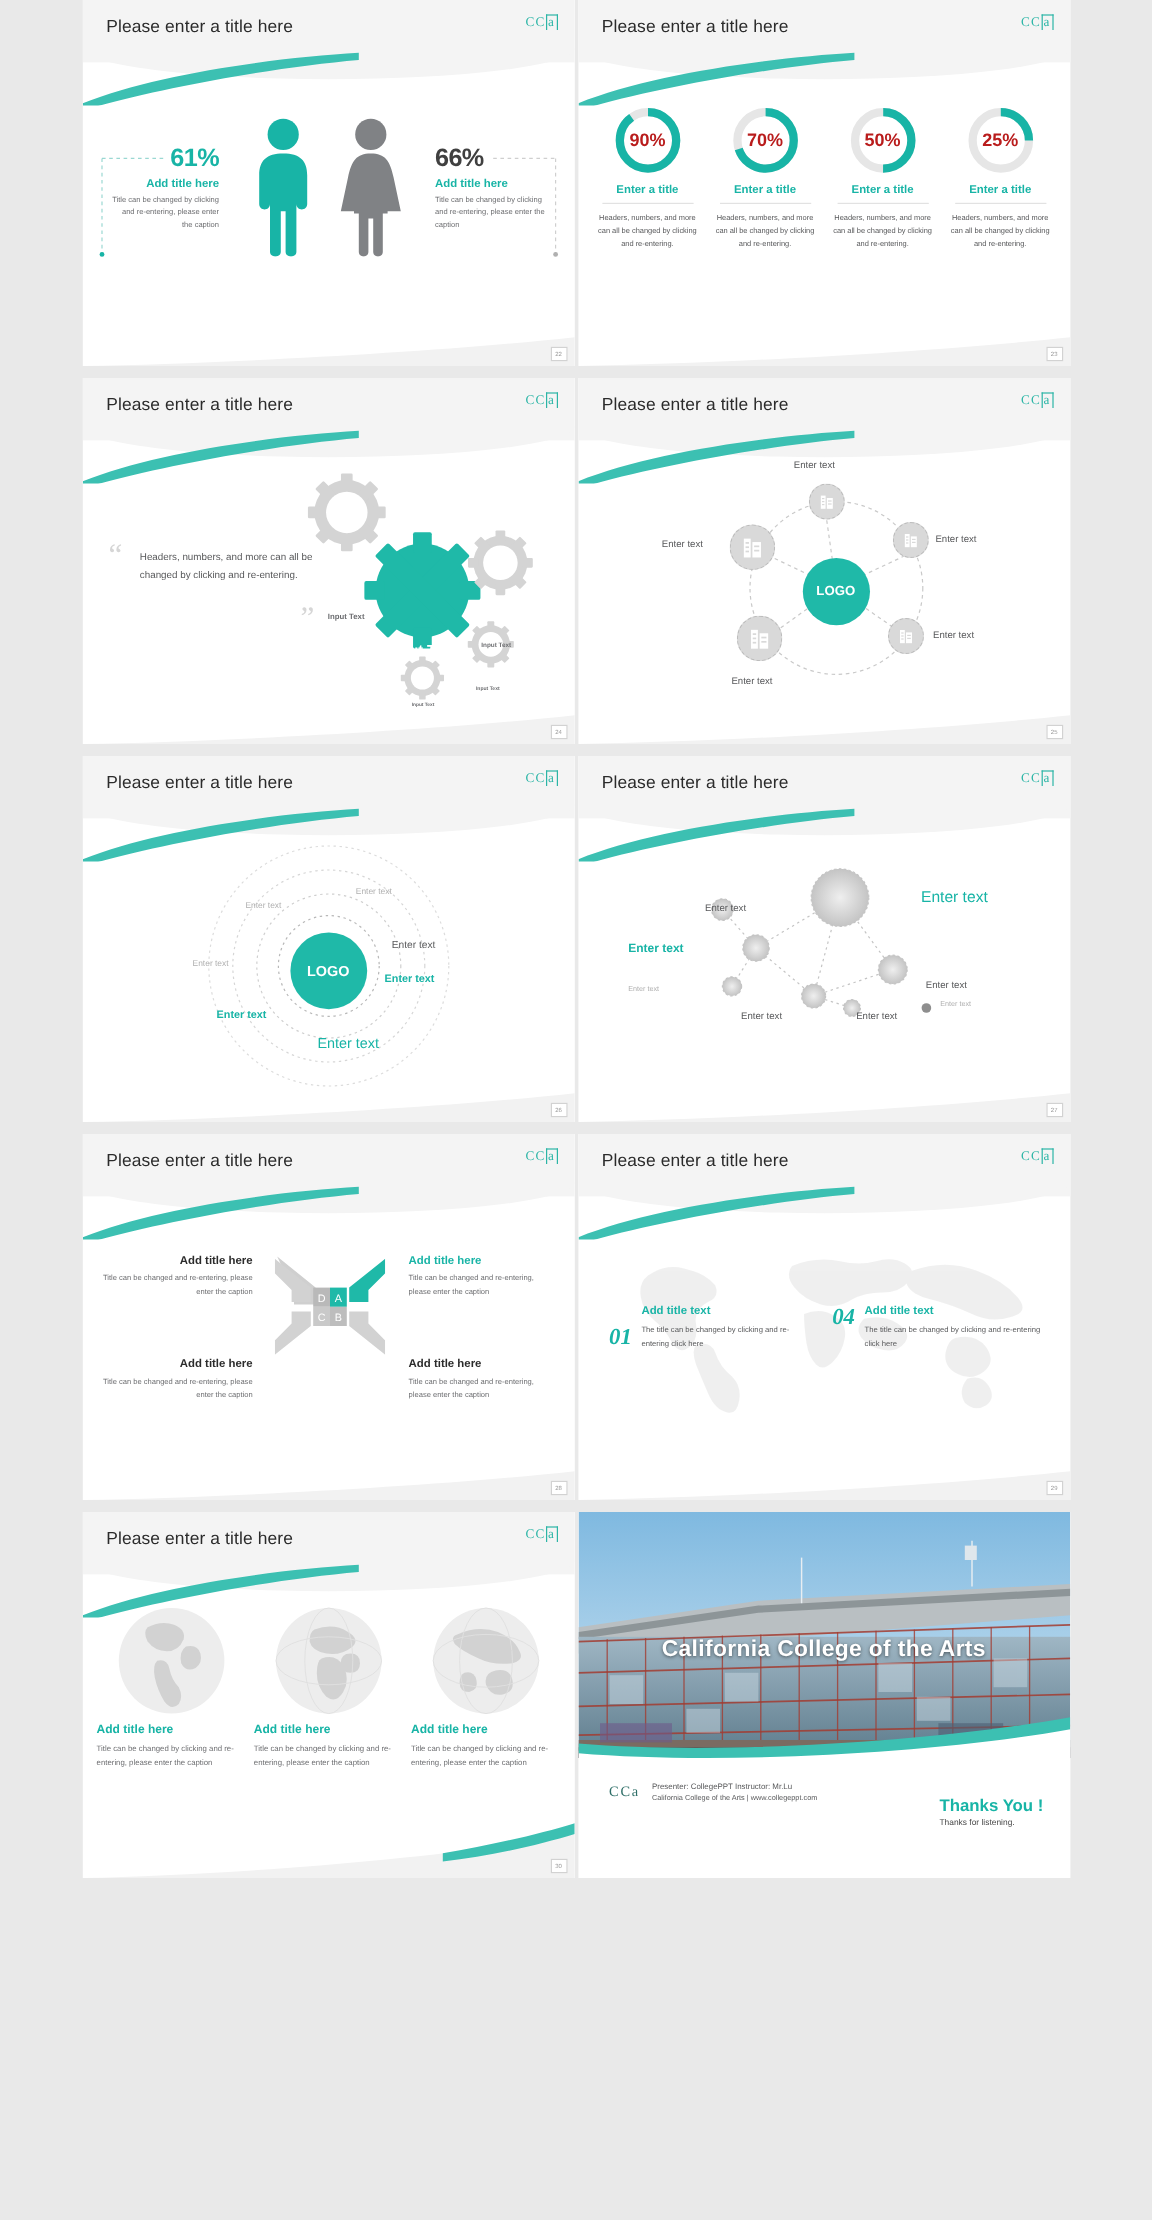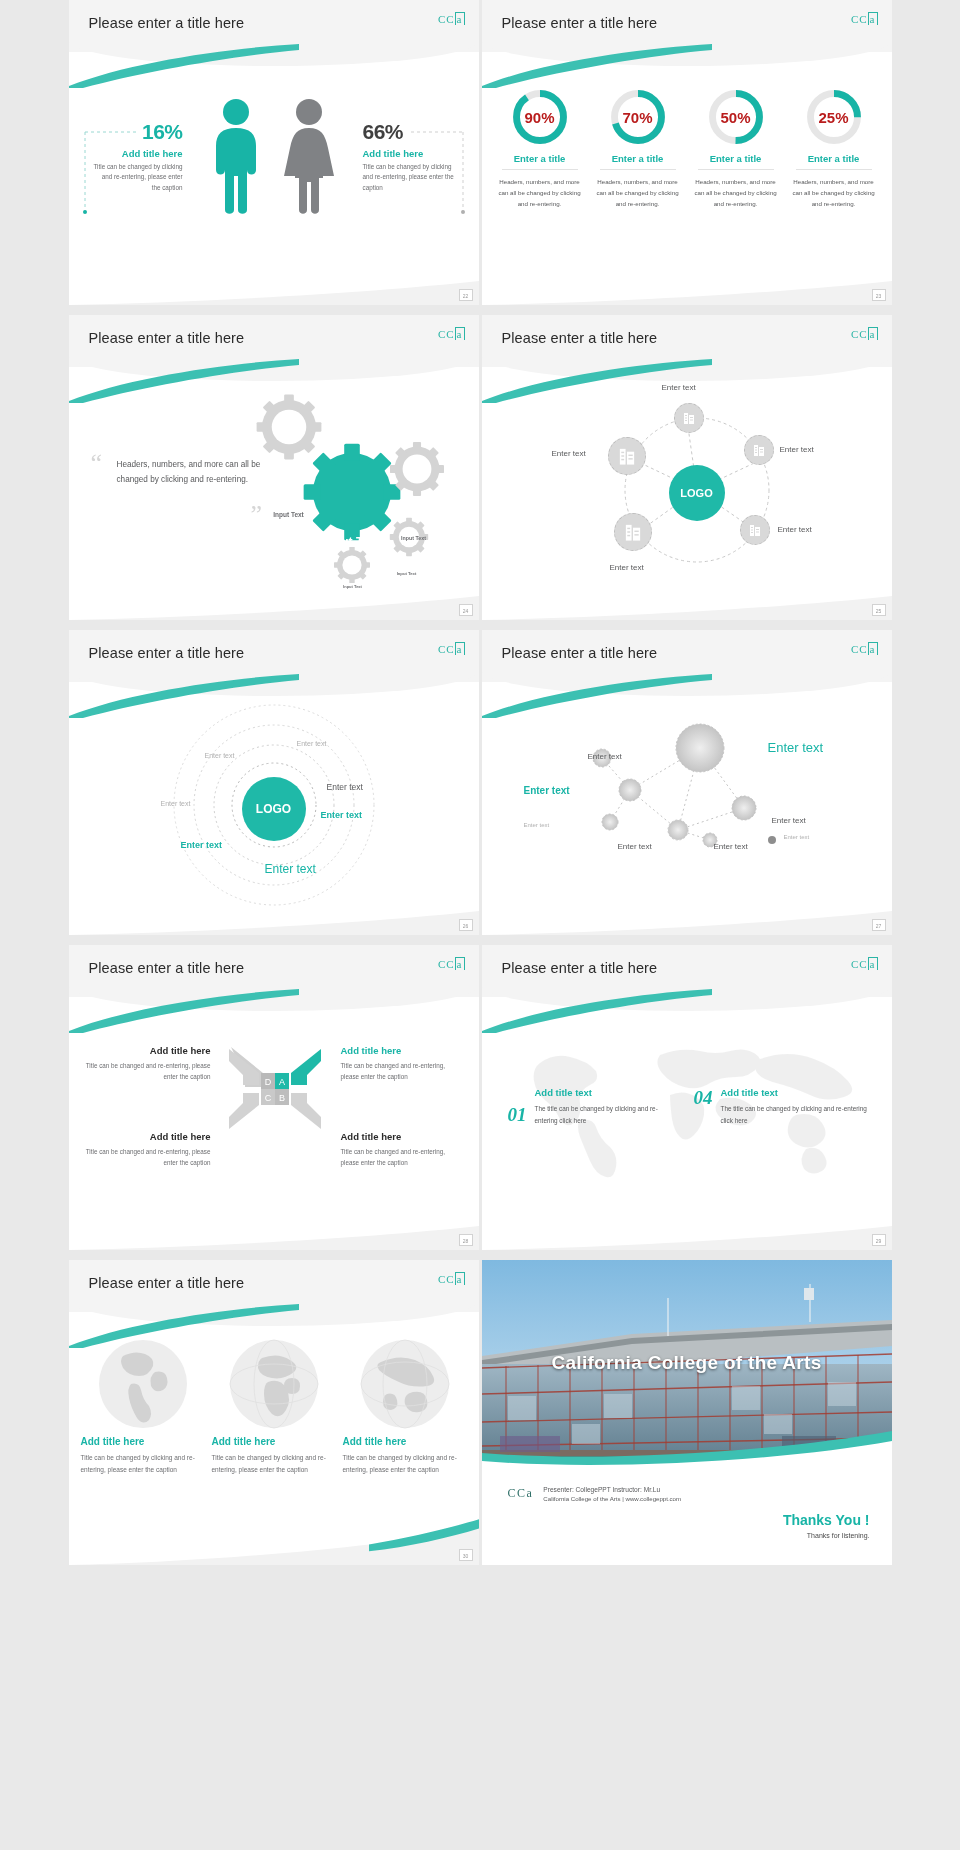--- a/index.html
+++ b/index.html
@@ -87,21 +87,21 @@
         font-family:"Liberation Serif", serif; }
   .num-title{ font-size:9.5px; font-weight:bold; color:#18b4a6;}
   .num-body{ font-size:6.4px; color:#58595b; line-height:1.8;}
 
   
   .globe-title{ font-size:10px; font-weight:bold; color:#18b4a6; }
   .globe-body{ font-size:6.5px; color:#6d6e71; line-height:1.8;}
 
   
   .photo{ position:absolute; left:0; top:0; width:100%; height:205px; overflow:hidden;}
-  .photo-caption{ position:absolute; left:50%; top:92px; transform:translateX(-50%);
+  .photo-caption{ position:absolute; left:50%; top:104px; transform:translateX(-50%);
     color:#fff; font-size:19px; font-weight:bold; white-space:nowrap;
     text-shadow:0 1px 3px rgba(0,0,0,.55); letter-spacing:.3px;}
   .thanks{ font-size:14px; font-weight:bold; color:#18b4a6;}
   .thanks-sub{ font-size:7px; color:#4a4a4a; margin-top:4px;}
   .foot-logo{ font-size:12px; color:#2f6f68; letter-spacing:1.5px; font-family:"Liberation Serif",serif;}
   .foot-l1{ font-size:6.6px; color:#58595b;}
   .foot-l2{ font-size:6.1px; color:#58595b; margin-top:2px;}
 </style>
 </head>
 <body>
@@ -122,21 +122,21 @@
       <circle cx="4" cy="84" r="2" fill="#18b4a6"></circle>
     </svg>
 
     <svg style="position:absolute;right:12px;top:128px;width:58px;height:88px">
       <path d="M2,4 L54,4" stroke="#cfcfcf" stroke-width="1" stroke-dasharray="3,3" fill="none"></path>
       <path d="M54,4 L54,84" stroke="#cfcfcf" stroke-width="1" stroke-dasharray="3,3" fill="none"></path>
       <circle cx="54" cy="84" r="2" fill="#b0b0b0"></circle>
     </svg>
 
     <div style="position:absolute;left:24px;top:120px;width:90px;text-align:right">
-      <div class="pct t">16%</div>
+      <div class="pct t">61%</div>
       <div class="addtitle">Add title here</div>
       <div class="capt">Title can be changed by clicking and re-entering, please enter the caption</div>
     </div>
 
     <svg style="position:absolute;left:140px;top:98px;width:54px;height:116px" viewBox="0 0 54 116">
       <circle cx="27" cy="14" r="13" fill="#18b4a6"></circle>
       <path d="M27,30 C13,30 7,36 7,48 L7,72 C7,78 16,78 16,72 L16,54 L16,112 C16,117 25,117 25,112 L25,78 L29,78 L29,112 C29,117 38,117 38,112 L38,54 L38,72 C38,78 47,78 47,72 L47,48 C47,36 41,30 27,30 Z" fill="#18b4a6"></path>
     </svg>
 
     <svg style="position:absolute;left:212px;top:98px;width:56px;height:116px" viewBox="0 0 56 116">
@@ -723,19 +723,19 @@
     </div>
 
     <div style="position:absolute;left:26px;top:226px;display:flex;gap:10px;align-items:flex-start">
       <div class="foot-logo">CCa</div>
       <div>
         <div class="foot-l1">Presenter: CollegePPT   Instructor: Mr.Lu</div>
         <div class="foot-l2">California College of the Arts  |  www.collegeppt.com</div>
       </div>
     </div>
 
-    <div style="position:absolute;right:22px;top:252px;text-align:right">
+    <div style="position:absolute;right:22px;top:236px;">
       <div class="thanks">Thanks You !</div>
       <div class="thanks-sub">Thanks for listening.</div>
     </div>
   </div>
 
 </div>
 
 </body></html>

